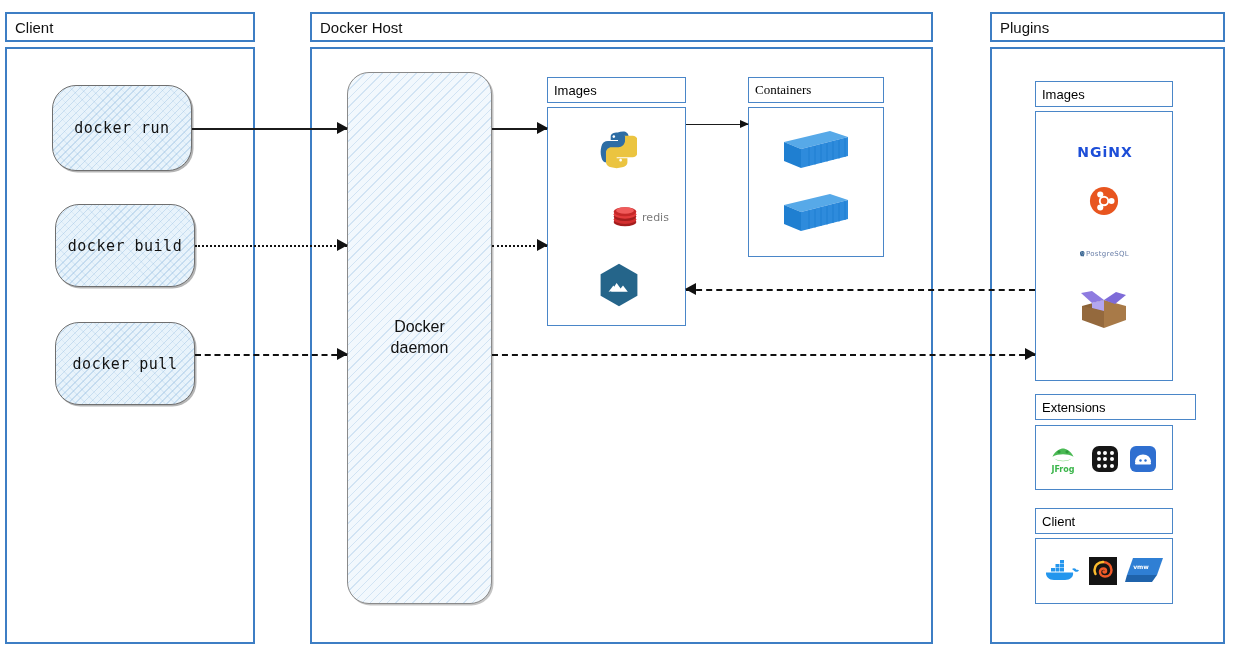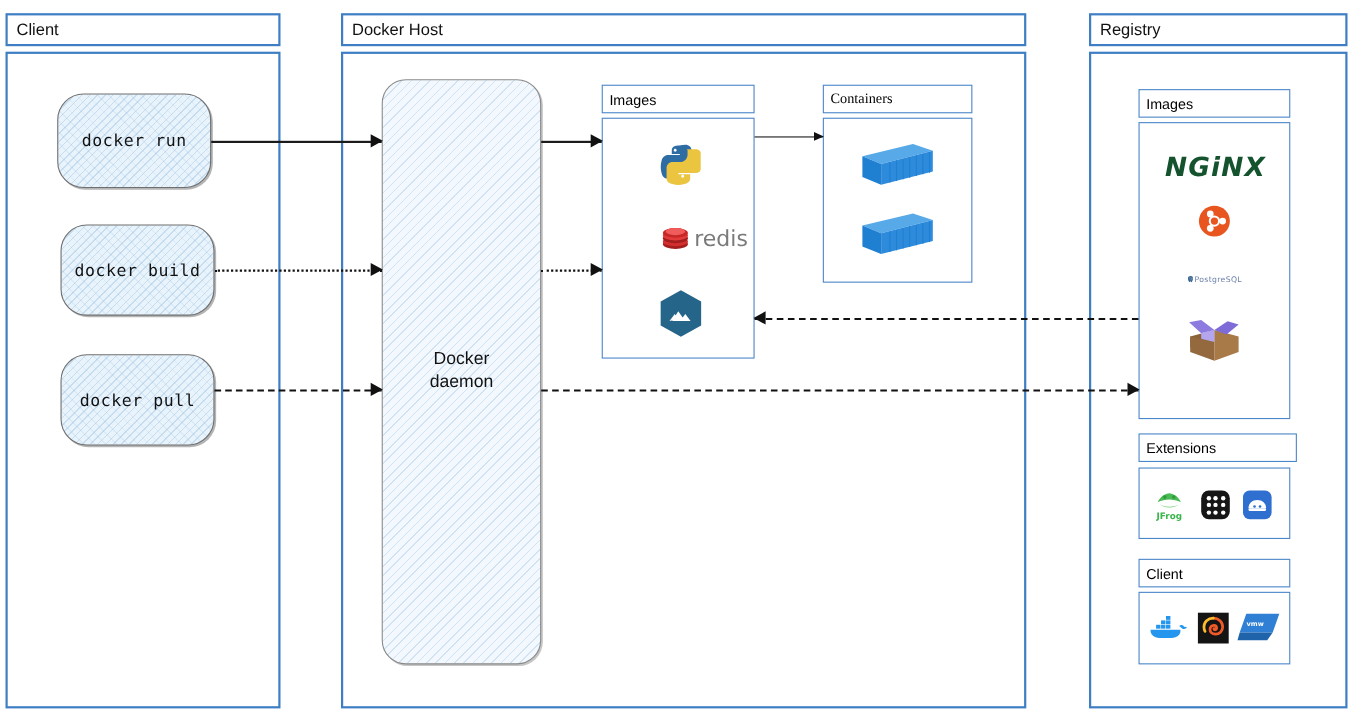--- a/index.html
+++ b/index.html
@@ -30,22 +30,22 @@
   .solid  .line{border-top:2.2px solid #1b1b1b;}
   .thin   .line{border-top:1.3px solid #1b1b1b;}
   .dotted .line{border-top:2.4px dotted #111;}
   .dashed .line{border-top:2.4px dashed #111;}
   .ah-r{position:absolute;right:-1px;top:-6px;width:0;height:0;
         border-top:6px solid transparent;border-bottom:6px solid transparent;border-left:11px solid #111;}
   .ah-r.small{top:-4.5px;border-top:4.5px solid transparent;border-bottom:4.5px solid transparent;border-left:9px solid #111;}
   .ah-l{position:absolute;left:-1px;top:-6px;width:0;height:0;
         border-top:6px solid transparent;border-bottom:6px solid transparent;border-right:11px solid #111;}
   .icon-slot{position:absolute;display:flex;align-items:center;justify-content:center;}
-  .nginx-text{font-family:"DejaVu Sans",sans-serif;font-weight:bold;font-size:24px;color:#14532d;letter-spacing:1px;font-style:italic;}
-  .redis-text{font-size:20px;color:#7a7a7a;font-family:"DejaVu Sans",sans-serif;}
+  .nginx-text{font-family:"DejaVu Sans",sans-serif;font-weight:bold;font-size:14px;color:#1d4ed8;letter-spacing:1px;}
+  .redis-text{font-size:11px;color:#7a7a7a;font-family:"DejaVu Sans",sans-serif;}
   .pg-text{font-size:7px;color:#6a7fa8;font-family:"DejaVu Sans",sans-serif;letter-spacing:.3px;}
   .jfrog-text{font-size:8px;font-weight:bold;color:#3ab54a;font-family:"DejaVu Sans",sans-serif;}
   .row{display:flex;align-items:center;gap:4px;}
   .dotgrid{display:grid;grid-template-columns:repeat(3,4px);grid-template-rows:repeat(3,4px);gap:2.5px;}
   .dotgrid i{display:block;width:4px;height:4px;border-radius:50%;background:#fff;}
 </style>
 </head>
 <body>
 
 <div class="panel-header" style="left:5px;top:12px;width:250px;height:30px;">
@@ -139,21 +139,21 @@
       <line x1="80" y1="37" x2="80" y2="74"></line>
         <line x1="92" y1="34" x2="92" y2="71"></line>
       <line x1="104" y1="31" x2="104" y2="68"></line>
         <line x1="116" y1="28" x2="116" y2="65"></line>
       <line x1="128" y1="25" x2="128" y2="62"></line>
     </g>
   </svg>
 </div>
 
 <div class="panel-header" style="left:990px;top:12px;width:235px;height:30px;">
-  <span>Registry</span>
+  <span>Plugins</span>
 </div>
 <div class="panel-body" style="left:990px;top:47px;width:235px;height:597px;"></div>
 
 <div class="sub-header" style="left:1035px;top:81px;width:138px;height:26px;">
   <span>Images</span>
 </div>
 <div class="sub-body" style="left:1035px;top:111px;width:138px;height:270px;"></div>
 
 <div class="icon-slot" style="left:1055px;top:138px;width:100px;height:28px;">
   <span class="nginx-text">NGiNX</span>
@@ -184,21 +184,21 @@
   <svg width="54" height="50" viewBox="0 0 108 100">
     <polygon points="10,34 54,22 54,44 10,54" fill="#8a6237"></polygon>
     <polygon points="54,22 98,34 98,62 54,78" fill="#a87a48"></polygon>
     <polygon points="10,34 54,44 54,78 10,62" fill="#94693d"></polygon>
     <polygon points="8,8 30,28 54,22 30,4" fill="#8e7be0"></polygon>
     <polygon points="98,12 76,30 54,22 78,6" fill="#7e6bd8"></polygon>
     <polygon points="30,28 54,22 54,44 30,38" fill="#b3a6ef"></polygon>
   </svg>
 </div>
 
-<div class="sub-header" style="left:1035px;top:394px;width:144px;height:26px;">
+<div class="sub-header" style="left:1035px;top:394px;width:161px;height:26px;">
   <span>Extensions</span>
 </div>
 <div class="sub-body" style="left:1035px;top:425px;width:138px;height:65px;"></div>
 
 <div class="icon-slot" style="left:1046px;top:442px;width:34px;height:34px;flex-direction:column;gap:0;">
   <svg width="26" height="20" viewBox="0 0 64 44">
     <path d="M6 26c6-14 20-20 26-20s20 6 26 20c-8-4-18-6-26-6s-18 2-26 6z" fill="#4aba54"></path>
     <path d="M10 30c8 8 36 8 44 0-8 10-36 10-44 0z" fill="#6ed36e"></path>
     <circle cx="22" cy="14" r="4" fill="#2f9b3c"></circle>
       <circle cx="42" cy="14" r="4" fill="#2f9b3c"></circle>

